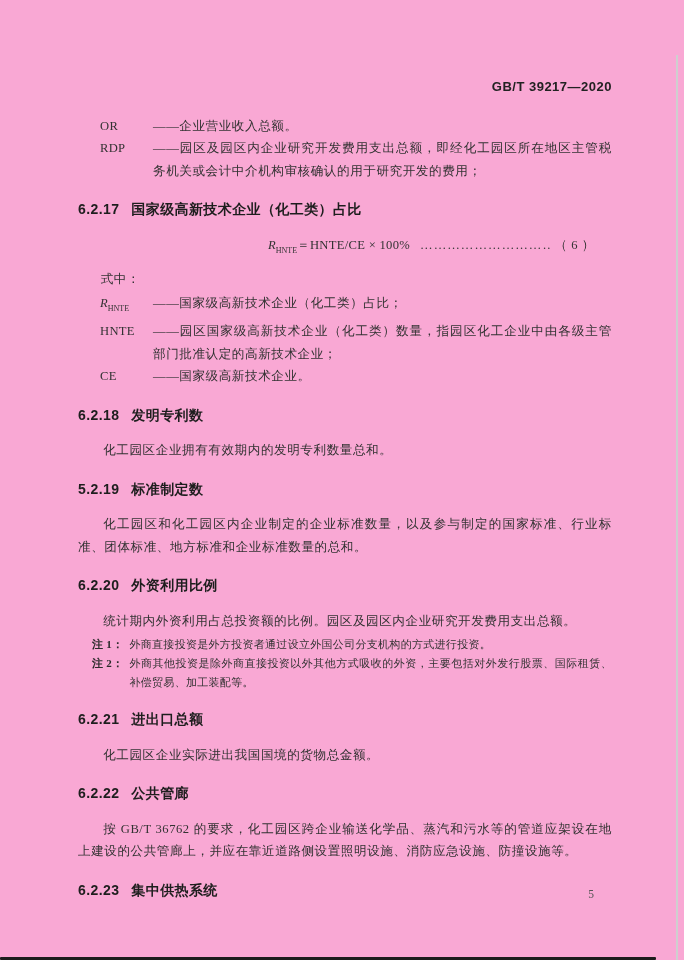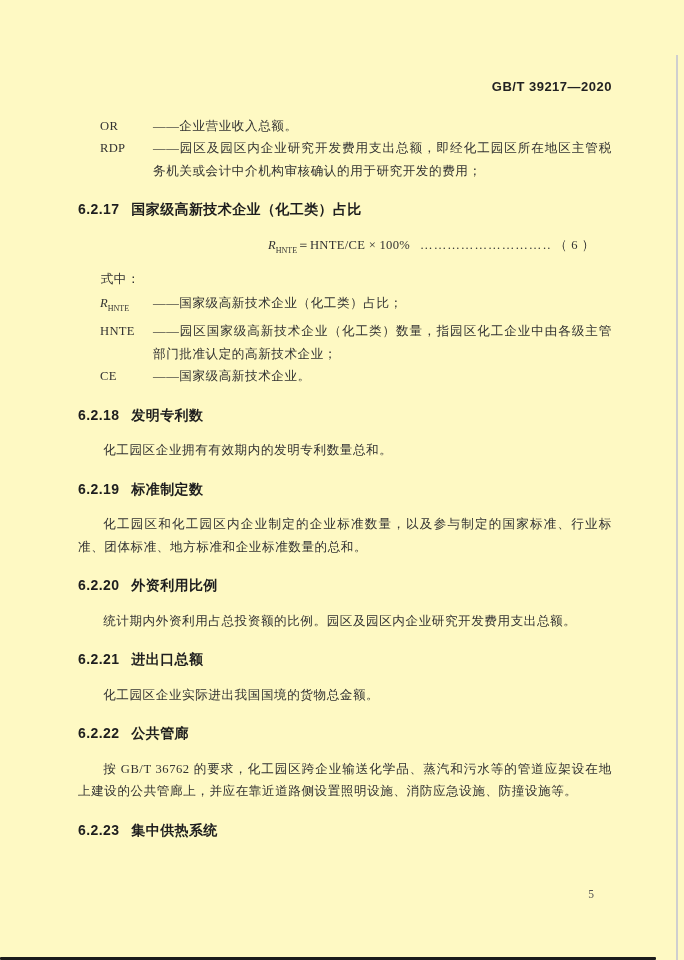--- a/index.html
+++ b/index.html
@@ -1,21 +1,21 @@
 <!DOCTYPE html>
 <html><head>
 <meta charset="utf-8">
 <style>
   * { margin: 0; padding: 0; box-sizing: border-box; }
   html, body { background: #ffffff; }
   .page {
     position: relative;
     width: 684px;
     height: 960px;
-    background: #fef9c3;
+    background: #f9a8d4;
     overflow: hidden;
     font-family: "Liberation Serif", "DejaVu Serif", serif;
     color: #323232;
   }
   .content {
     position: absolute;
     left: 78px;
     top: 76px;
     width: 534px;
   }
@@ -120,28 +120,38 @@
         <span class="def-text">——国家级高新技术企业。</span>
       </div>
     </div>
 
     <div class="sec-heading">
       <span class="sec-num">6.2.18</span><span>发明专利数</span>
     </div>
     <div class="para">化工园区企业拥有有效期内的发明专利数量总和。</div>
 
     <div class="sec-heading">
-      <span class="sec-num">6.2.19</span><span>标准制定数</span>
+      <span class="sec-num">5.2.19</span><span>标准制定数</span>
     </div>
     <div class="para">化工园区和化工园区内企业制定的企业标准数量，以及参与制定的国家标准、行业标准、团体标准、地方标准和企业标准数量的总和。</div>
 
     <div class="sec-heading">
       <span class="sec-num">6.2.20</span><span>外资利用比例</span>
     </div>
     <div class="para">统计期内外资利用占总投资额的比例。园区及园区内企业研究开发费用支出总额。</div>
+    <div class="note-block">
+      <div class="note-row">
+        <span class="note-label">注 1：</span>
+        <span class="note-text">外商直接投资是外方投资者通过设立外国公司分支机构的方式进行投资。</span>
+      </div>
+      <div class="note-row">
+        <span class="note-label">注 2：</span>
+        <span class="note-text">外商其他投资是除外商直接投资以外其他方式吸收的外资，主要包括对外发行股票、国际租赁、补偿贸易、加工装配等。</span>
+      </div>
+    </div>
 
     <div class="sec-heading">
       <span class="sec-num">6.2.21</span><span>进出口总额</span>
     </div>
     <div class="para">化工园区企业实际进出我国国境的货物总金额。</div>
 
     <div class="sec-heading">
       <span class="sec-num">6.2.22</span><span>公共管廊</span>
     </div>
     <div class="para">按 GB/T 36762 的要求，化工园区跨企业输送化学品、蒸汽和污水等的管道应架设在地上建设的公共管廊上，并应在靠近道路侧设置照明设施、消防应急设施、防撞设施等。</div>

